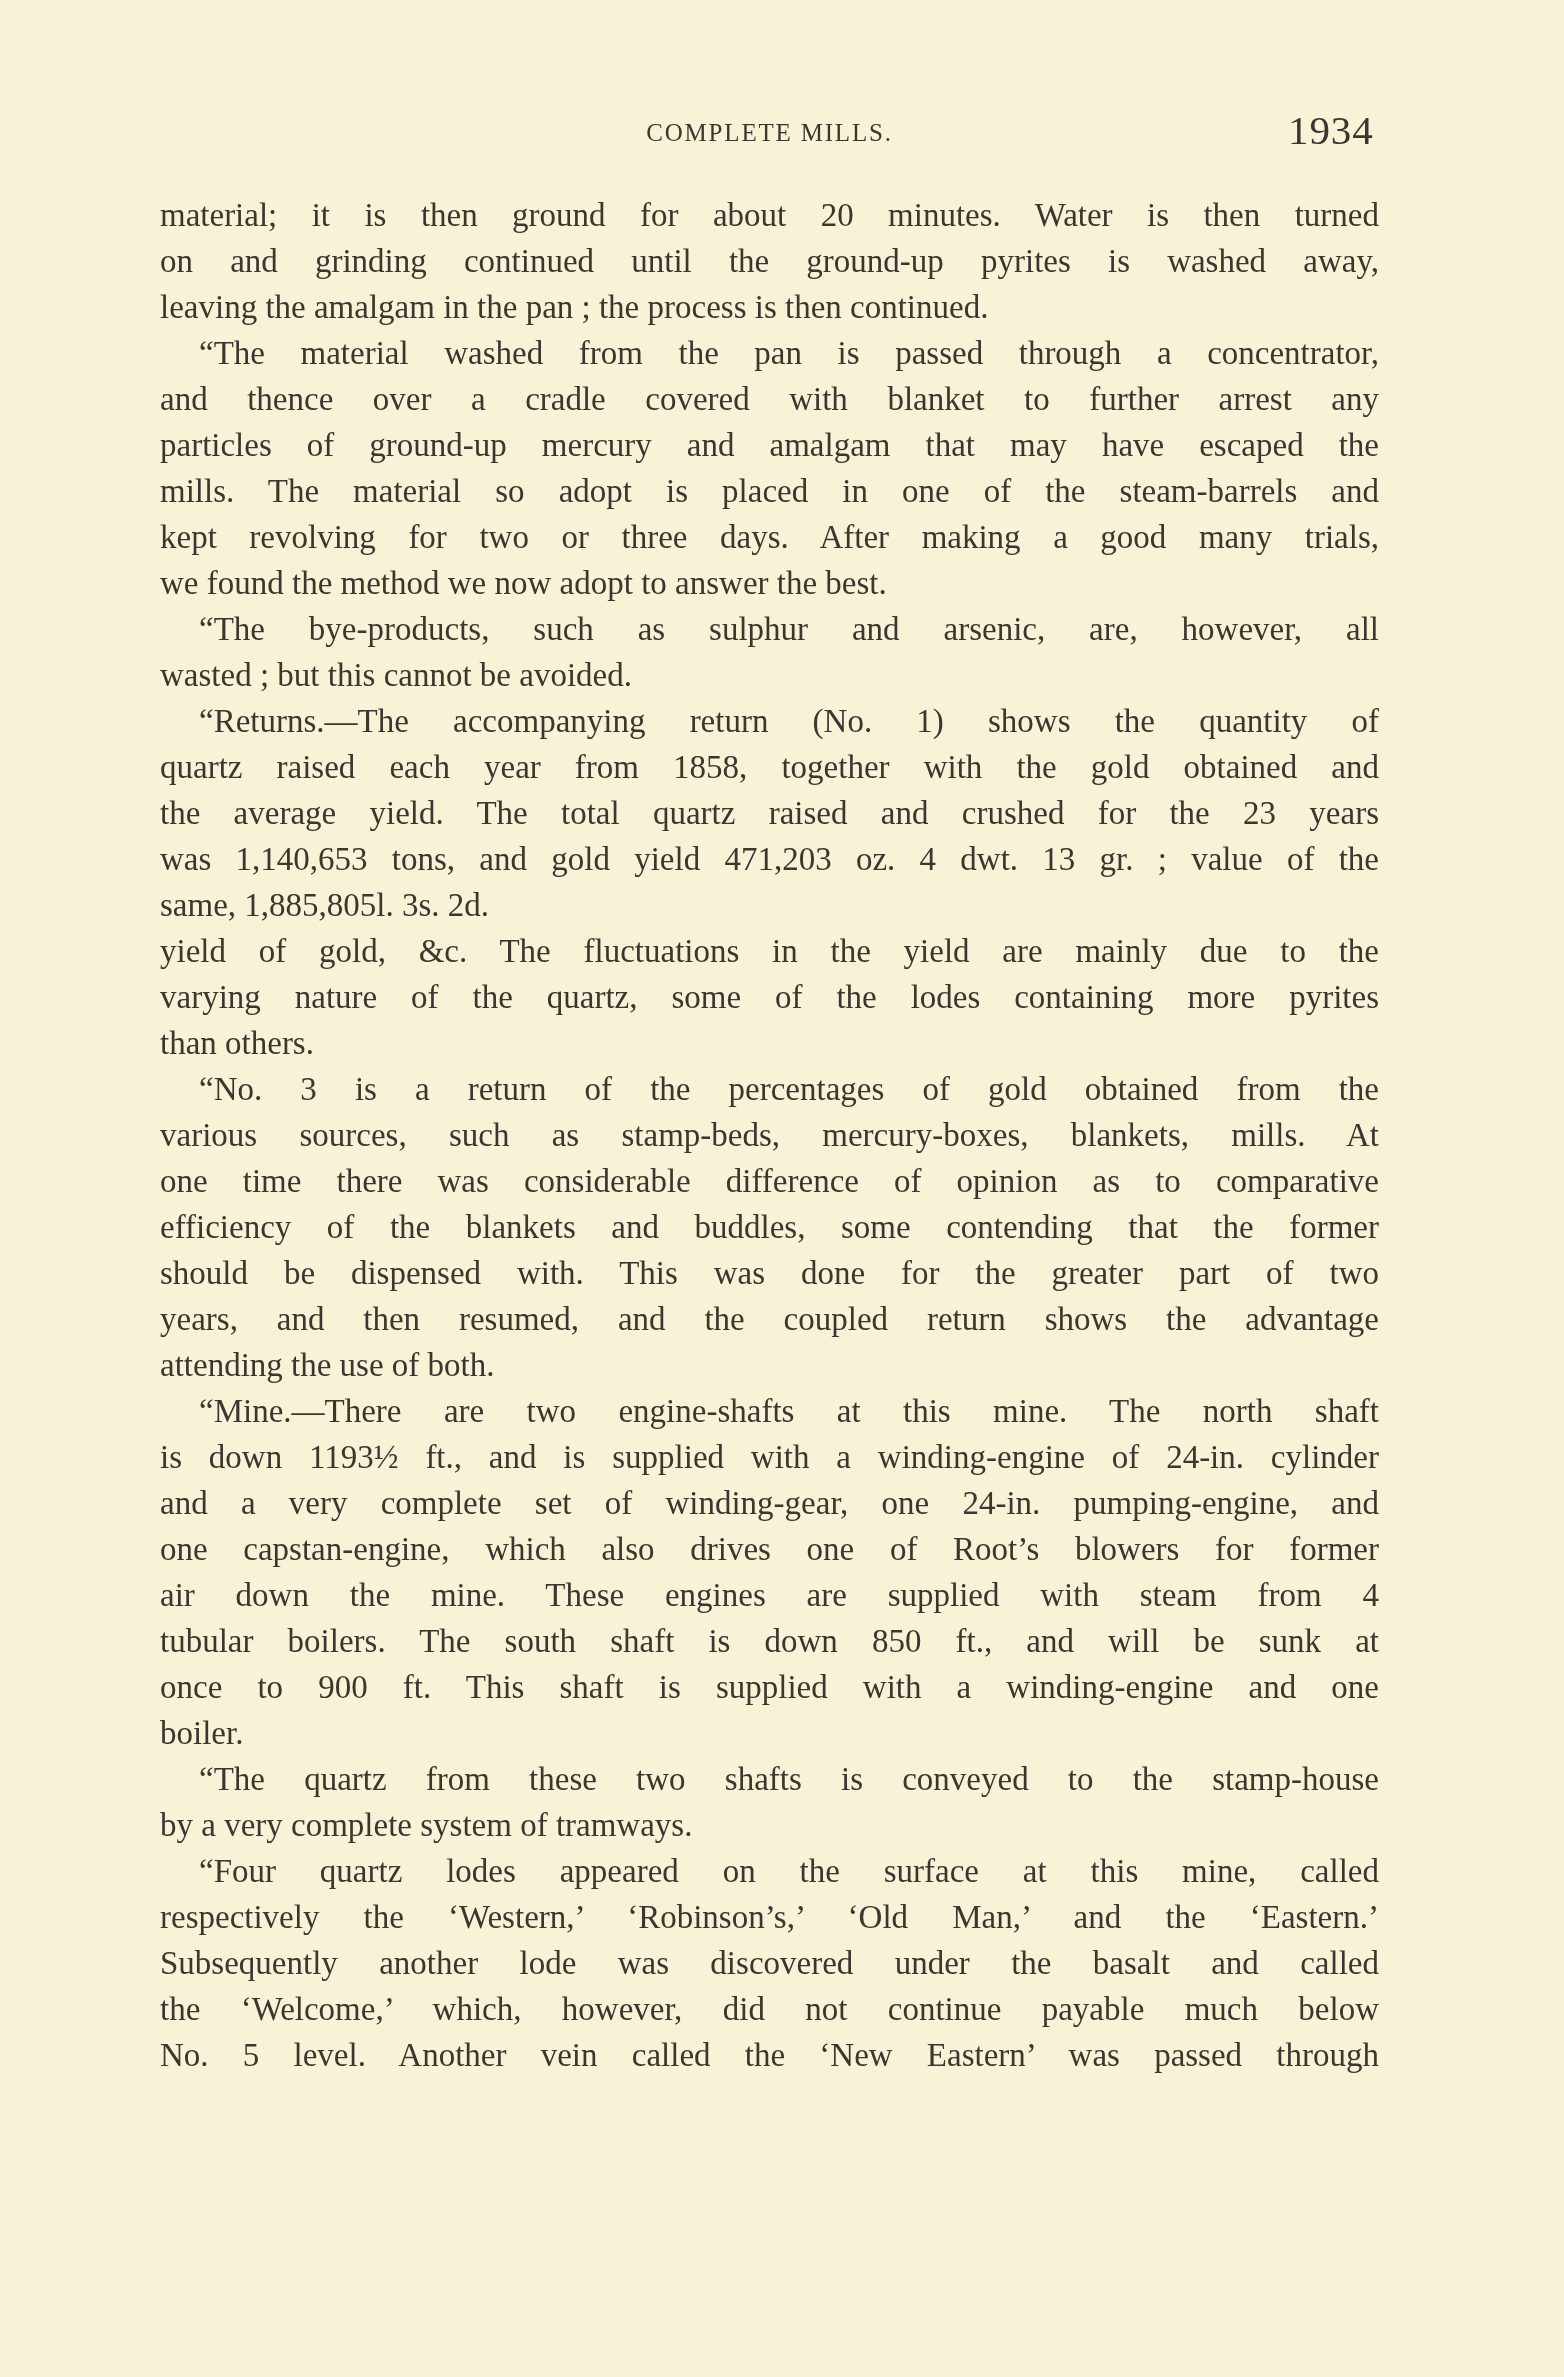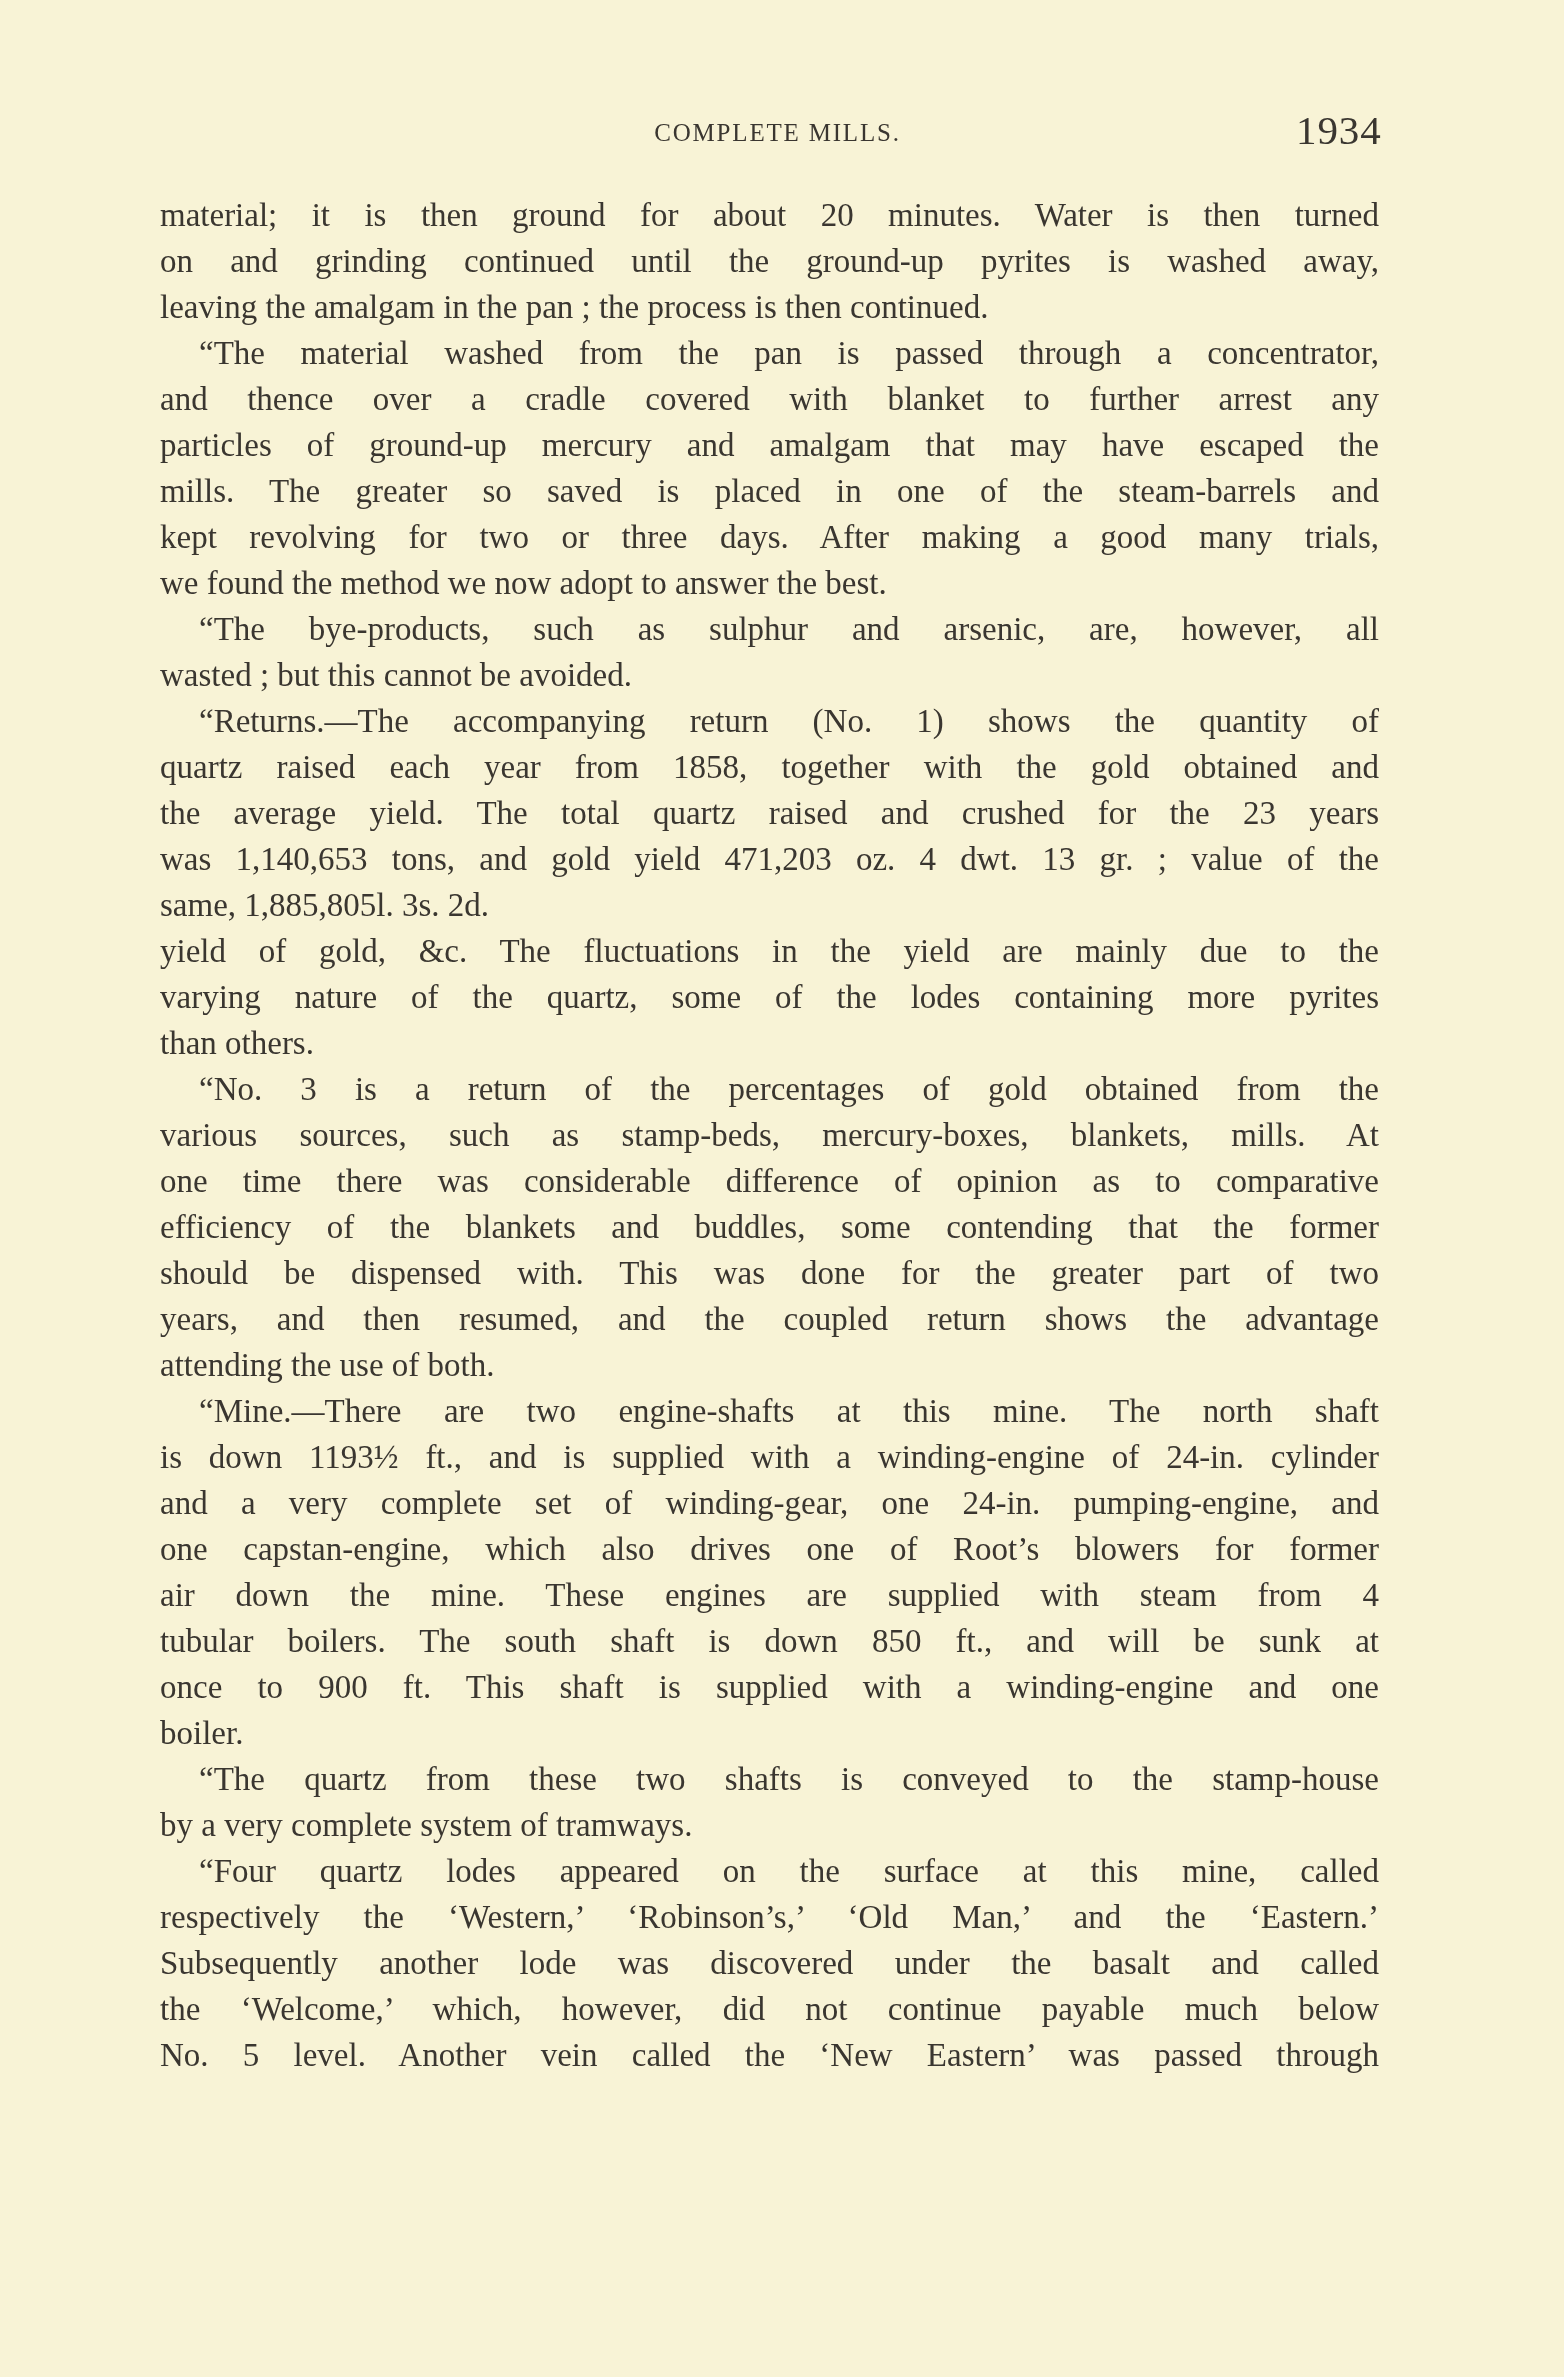--- a/index.html
+++ b/index.html
@@ -4,21 +4,21 @@
 <style>
   html, body { margin: 0; padding: 0; }
   body {
     width: 1565px; height: 2377px;
     background: #f8f3d6;
     position: relative; overflow: hidden;
     font-family: "Liberation Serif", "DejaVu Serif", serif;
     color: #3a3630;
   }
   .header {
-    position: absolute; top: 106px; left: 168px; width: 1219px; height: 54px; text-decoration: underline;
+    position: absolute; top: 106px; left: 160px; width: 1219px; height: 54px; text-decoration: underline;
   }
   .running-head {
     position: absolute; left: 0; right: 0; top: 12.5px; text-align: center;
     font-size: 25px; letter-spacing: 1.8px;
   }
   .page-number {
     position: absolute; right: 5.4px; top: 0px; font-size: 41px; letter-spacing: 0.9px;
   }
   .body-text {
     position: absolute; top: 192px; left: 160px; width: 1219px;
@@ -44,21 +44,21 @@
 <div class="body-text" id="body-text">
     <div class="paragraph">
       <div class="line">material; it is then ground for about 20 minutes. Water is then turned</div>
       <div class="line">on and grinding continued until the ground-up pyrites is washed away,</div>
       <div class="line last">leaving the amalgam in the pan ; the process is then continued.</div>
     </div>
     <div class="paragraph">
       <div class="line indent">“The material washed from the pan is passed through a concentrator,</div>
       <div class="line">and thence over a cradle covered with blanket to further arrest any</div>
       <div class="line">particles of ground-up mercury and amalgam that may have escaped the</div>
-      <div class="line">mills. The greater so saved is placed in one of the steam-barrels and</div>
+      <div class="line">mills. The material so adopt is placed in one of the steam-barrels and</div>
       <div class="line">kept revolving for two or three days. After making a good many trials,</div>
       <div class="line last">we found the method we now adopt to answer the best.</div>
     </div>
     <div class="paragraph">
       <div class="line indent">“The bye-products, such as sulphur and arsenic, are, however, all</div>
       <div class="line last">wasted ; but this cannot be avoided.</div>
     </div>
     <div class="paragraph">
       <div class="line indent">“Returns.—The accompanying return (No. 1) shows the quantity of</div>
       <div class="line">quartz raised each year from 1858, together with the gold obtained and</div>

